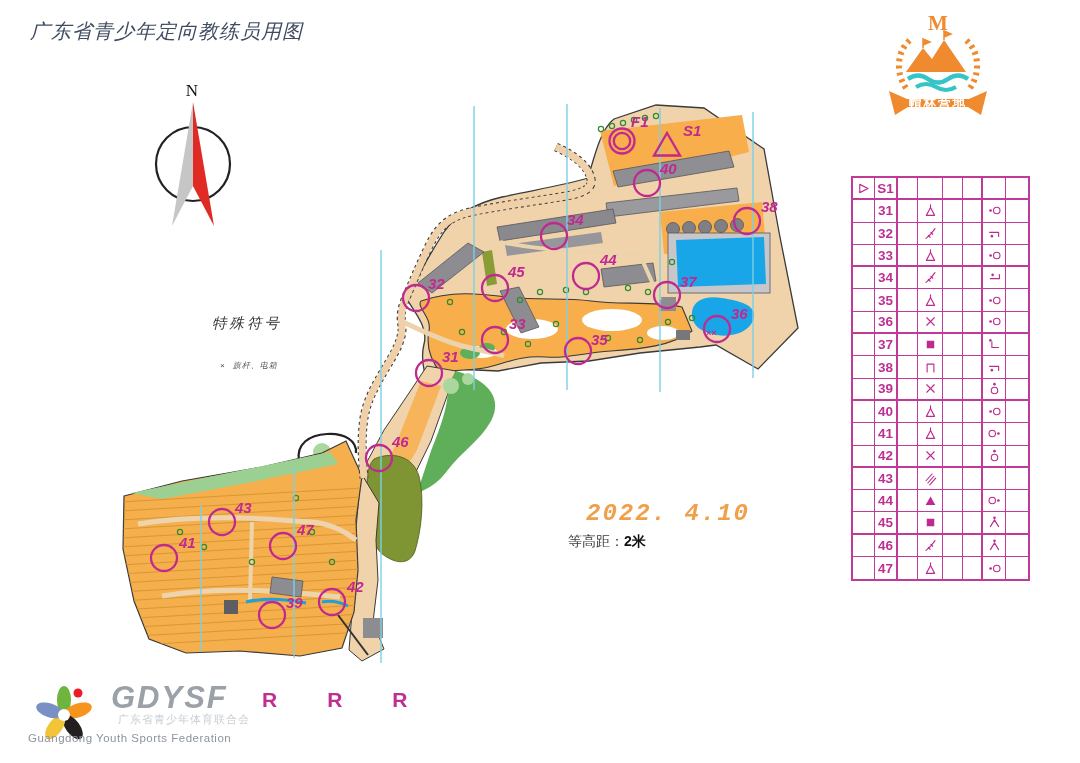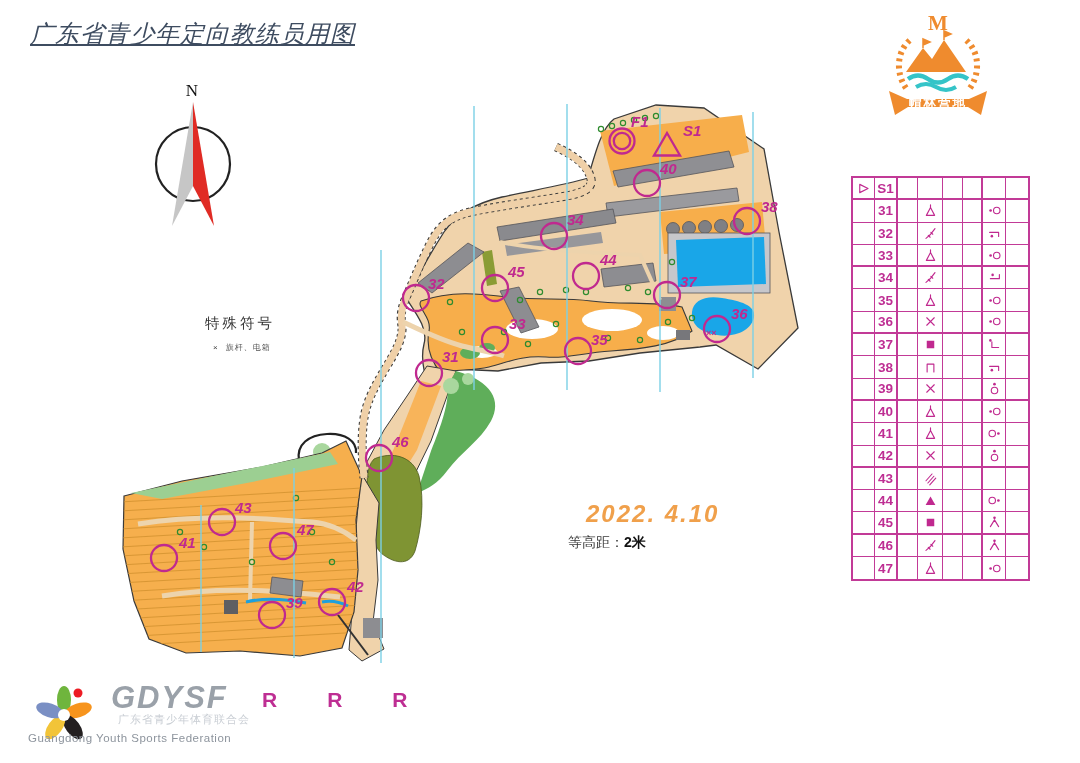--- a/index.html
+++ b/index.html
@@ -7,39 +7,39 @@
     width:1080px;height:763px;position:relative;background:#ffffff;
     font-family:"Liberation Sans",sans-serif;overflow:hidden;
   }
   
   .title-block{position:absolute;left:30px;top:14px;z-index:5;color:#3e4c60;}
   .title-block h1{
     margin:0;font-size:24.5px;font-weight:700;font-style:italic;letter-spacing:.5px;
     font-family:"Liberation Sans",sans-serif;
   }
   .title-block h2{
-    margin:4px 0 4px 0;font-size:24px;font-weight:400;font-style:italic;letter-spacing:1px;text-decoration:underline;
+    margin:4px 0 4px 0;font-size:20px;font-weight:400;font-style:italic;letter-spacing:1px;
   }
   
   .camp-logo{position:absolute;left:876px;top:6px;width:124px;height:116px;z-index:5;}
   
   .compass{position:absolute;left:148px;top:80px;width:96px;height:156px;z-index:4;}
   
-  .legend{position:absolute;left:205px;top:314px;z-index:5;color:#3c3c3c;}
+  .legend{position:absolute;left:212px;top:314px;z-index:5;color:#3c3c3c;font-style:italic;}
   .legend .legend-title{font-size:14.5px;letter-spacing:3px;color:#333;}
-  .legend .legend-row{margin-top:9px;font-size:8px;color:#555;letter-spacing:1px;padding-left:8px;}
+  .legend .legend-row{margin-top:27px;font-size:8px;color:#555;letter-spacing:1px;padding-left:8px;}
   .legend .legend-sym{font-size:8px;margin-right:7px;color:#444;}
   
   .map-svg{position:absolute;left:88px;top:84px;z-index:1;}
   .ctrl{fill:none;stroke:#C0298F;stroke-width:2.3px;}
   .ctrl-label{fill:#C0298F;font:italic 700 15px "Liberation Sans",sans-serif;}
   .xx-mark{fill:#C0298F;font:700 9px "Liberation Sans",sans-serif;}
   
   .info-block{position:absolute;left:568px;top:500px;width:210px;z-index:5;}
-  .info-date{font-family:Liberation Sans, sans-serif;font-style:italic;font-weight:700;
+  .info-date{font-family:Liberation Mono, monospace;font-style:italic;font-weight:700;
     font-size:24px;color:#F0A04B;letter-spacing:2px;padding-left:18px;}
   .info-camp{font-family:"Liberation Serif",serif;font-size:28px;color:#F7B357;
     letter-spacing:5px;margin-top:14px;padding-left:14px;}
   .info-scale{margin-top:16px;font-size:13px;color:#3a3a3a;}
   .info-scale b{color:#111;}
   .info-contour{margin-top:6px;font-size:14px;color:#3a3a3a;}
   .info-contour b{color:#111;}
   
   .desc-table{
     position:absolute;left:851px;top:176px;z-index:5;display:grid;

